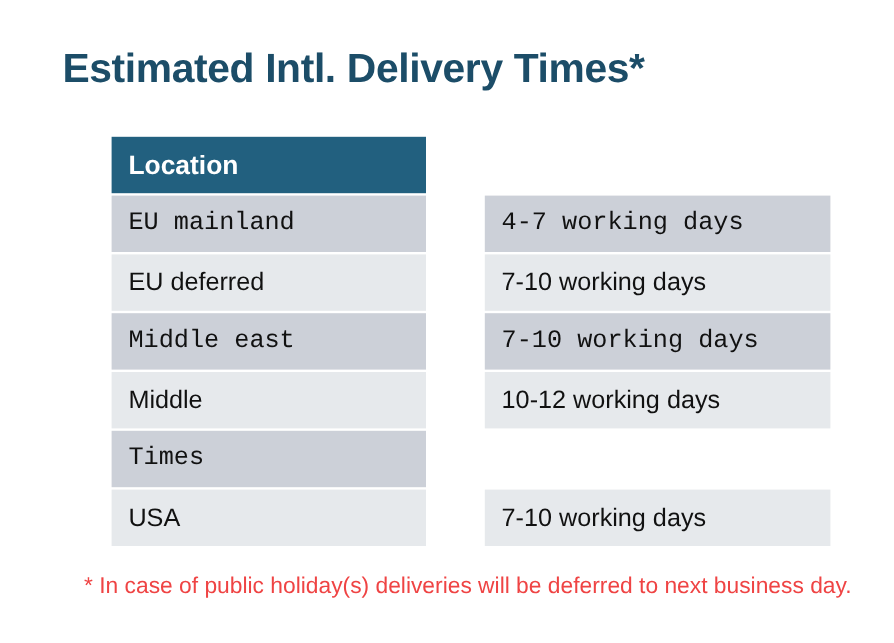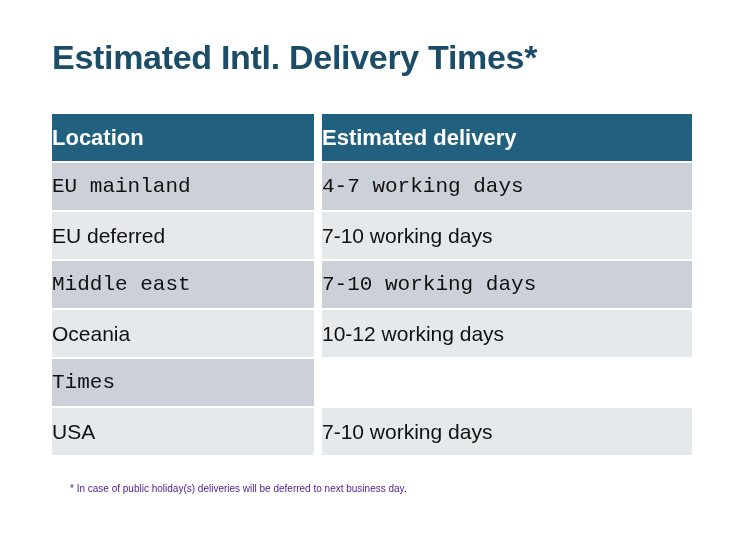--- a/index.html
+++ b/index.html
@@ -52,23 +52,25 @@
   }
 
   .cell {
     box-sizing: border-box;
     height: 47px;
     display: flex;
     align-items: center;
     font-size: 21px;
     line-height: 24px;
     color: #111111;
+    padding-left: 14px;
     padding-right: 8px;
     white-space: nowrap;
     overflow: hidden;
+    margin-left: 41px;
   }
 
   .cell-location {
     width: 262px;
     flex: 0 0 262px;
   }
 
   .cell-gap {
     width: 8px;
     flex: 0 0 8px;
@@ -93,39 +95,38 @@
   }
 
   .row-light .cell {
     background: #e6e9ec;
   }
 
   .footnote {
     position: absolute;
     left: 70px;
     top: 479px;
-    font-size: 10px;
+    font-size: 19px;
     line-height: 20px;
-    color: #4c1d95;
+    color: #ef4444;
     white-space: nowrap;
   }
 </style>
 </head>
 <body>
 
 <div class="page">
 
   <div class="page-title">Estimated Intl. Delivery Times*</div>
 
   <div class="delivery-table">
 
     <div class="table-row header-row">
       <div class="cell cell-location">Location</div>
       <div class="cell-gap"></div>
-      <div class="cell cell-delivery">Estimated delivery</div>
     </div>
 
     <div class="table-row row-dark">
       <div class="cell cell-location">EU mainland</div>
       <div class="cell-gap"></div>
       <div class="cell cell-delivery">4-7 working days</div>
     </div>
 
     <div class="table-row row-light">
       <div class="cell cell-location">EU deferred</div>
@@ -133,21 +134,21 @@
       <div class="cell cell-delivery">7-10 working days</div>
     </div>
 
     <div class="table-row row-dark">
       <div class="cell cell-location">Middle east</div>
       <div class="cell-gap"></div>
       <div class="cell cell-delivery">7-10 working days</div>
     </div>
 
     <div class="table-row row-light">
-      <div class="cell cell-location">Oceania</div>
+      <div class="cell cell-location">Middle</div>
       <div class="cell-gap"></div>
       <div class="cell cell-delivery">10-12 working days</div>
     </div>
 
     <div class="table-row row-dark">
       <div class="cell cell-location">Times</div>
       <div class="cell-gap"></div>
     </div>
 
     <div class="table-row row-light">

